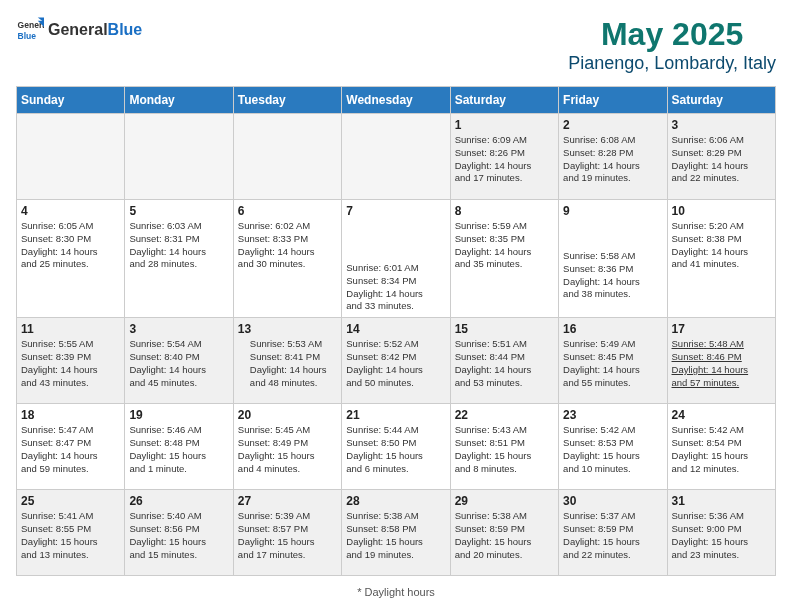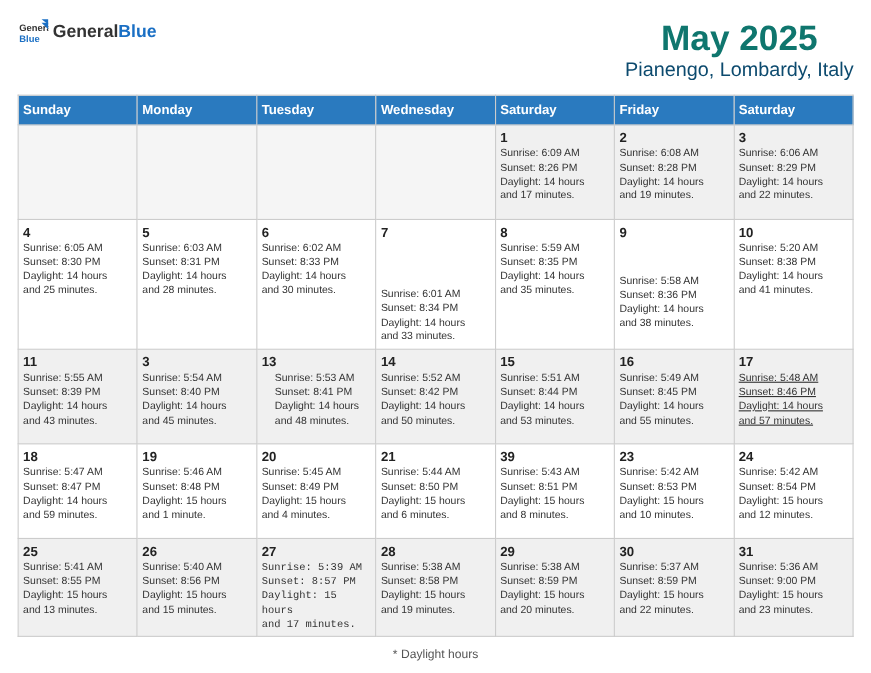--- a/index.html
+++ b/index.html
@@ -274,21 +274,21 @@
 and 4 minutes.</div>
         </td>
         <td>
           <div class="day-number">21</div>
           <div class="day-info" style="white-space: pre-line;">Sunrise: 5:44 AM
 Sunset: 8:50 PM
 Daylight: 15 hours
 and 6 minutes.</div>
         </td>
         <td>
-          <div class="day-number">39</div>
+          <div class="day-number">22</div>
           <div class="day-info" style="white-space: pre-line;">Sunrise: 5:43 AM
 Sunset: 8:51 PM
 Daylight: 15 hours
 and 8 minutes.</div>
         </td>
         <td>
           <div class="day-number">23</div>
           <div class="day-info" style="white-space: pre-line;">Sunrise: 5:42 AM
 Sunset: 8:53 PM
 Daylight: 15 hours
@@ -312,21 +312,21 @@
         </td>
         <td class="shaded">
           <div class="day-number">26</div>
           <div class="day-info" style="white-space: pre-line;">Sunrise: 5:40 AM
 Sunset: 8:56 PM
 Daylight: 15 hours
 and 15 minutes.</div>
         </td>
         <td class="shaded">
           <div class="day-number">27</div>
-          <div class="day-info" style="white-space: pre-line; font-family: Liberation Mono, monospace;">Sunrise: 5:39 AM
+          <div class="day-info" style="white-space: pre-line;">Sunrise: 5:39 AM
 Sunset: 8:57 PM
 Daylight: 15 hours
 and 17 minutes.</div>
         </td>
         <td class="shaded">
           <div class="day-number">28</div>
           <div class="day-info" style="white-space: pre-line;">Sunrise: 5:38 AM
 Sunset: 8:58 PM
 Daylight: 15 hours
 and 19 minutes.</div>

